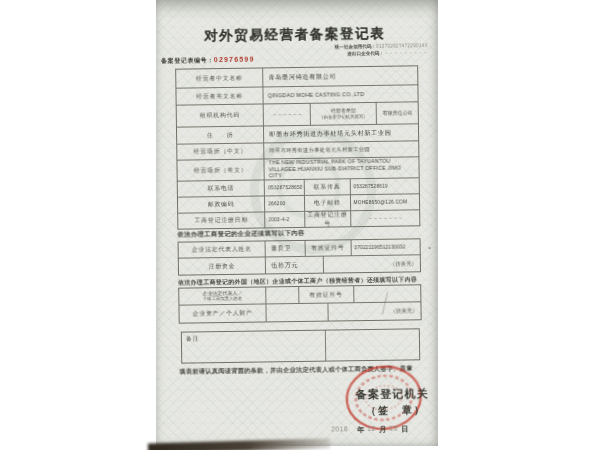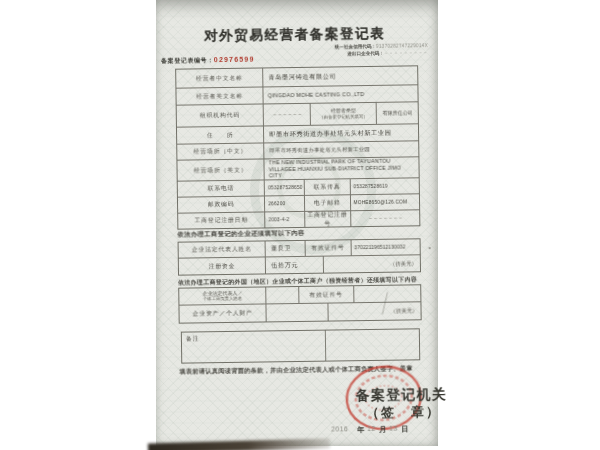--- a/index.html
+++ b/index.html
@@ -57,23 +57,23 @@
   .sect{position:absolute;left:21px;font-size:6.3px;font-weight:bold;color:#45443e;
     letter-spacing:.4px;white-space:nowrap;}
   
   #remarks{position:absolute;left:23px;top:330px;width:239px;height:32px;
     border:1px solid rgba(84,82,72,.8);box-sizing:border-box;}
   #remarks .div{position:absolute;left:143px;top:0;bottom:0;width:1px;background:rgba(84,82,72,.7);}
   #remarks .lbl{position:absolute;left:4px;top:2px;font-size:5.8px;color:#4c4b44;letter-spacing:1px;}
   .instruction{position:absolute;left:21px;top:366px;font-size:6.2px;font-weight:bold;
     color:#4c4b45;letter-spacing:.3px;white-space:nowrap;}
   
-  .authority{position:absolute;left:197px;top:388px;font-size:14px;font-weight:bold;
+  .authority{position:absolute;left:197px;top:388px;font-size:11px;font-weight:bold;
     color:#36362f;letter-spacing:1.2px;white-space:nowrap;}
-  .sealword{position:absolute;left:207px;top:405px;font-size:13px;font-weight:bold;
+  .sealword{position:absolute;left:207px;top:405px;font-size:10px;font-weight:bold;
     color:#3a3a33;letter-spacing:2px;white-space:nowrap;}
   #stamp{position:absolute;left:183px;top:362px;width:84px;height:74px;
     transform:rotate(-6deg);opacity:.88;filter:blur(.4px);}
   .dateline{position:absolute;left:0;top:426px;width:282px;height:12px;}
   .dateline span{position:absolute;white-space:nowrap;}
   .d-num{color:#8b8b83;font-size:6.8px;letter-spacing:.5px;}
   .d-unit{color:#3b3b35;font-size:7.3px;font-weight:bold;}
   .penmark{position:absolute;left:227px;top:293px;width:1px;height:23px;
     background:rgba(70,68,60,.35);transform:rotate(14deg);}
   .speck{position:absolute;left:272px;top:249px;width:2px;height:2px;border-radius:50%;

